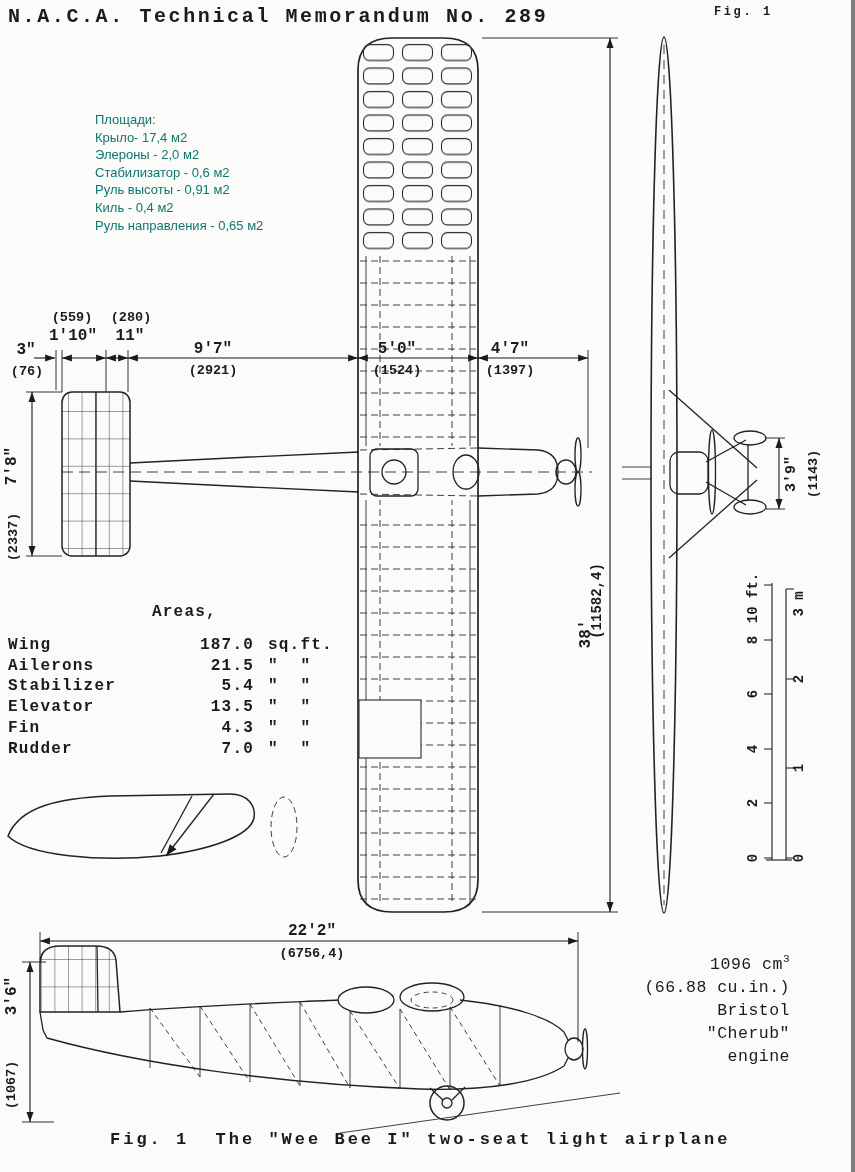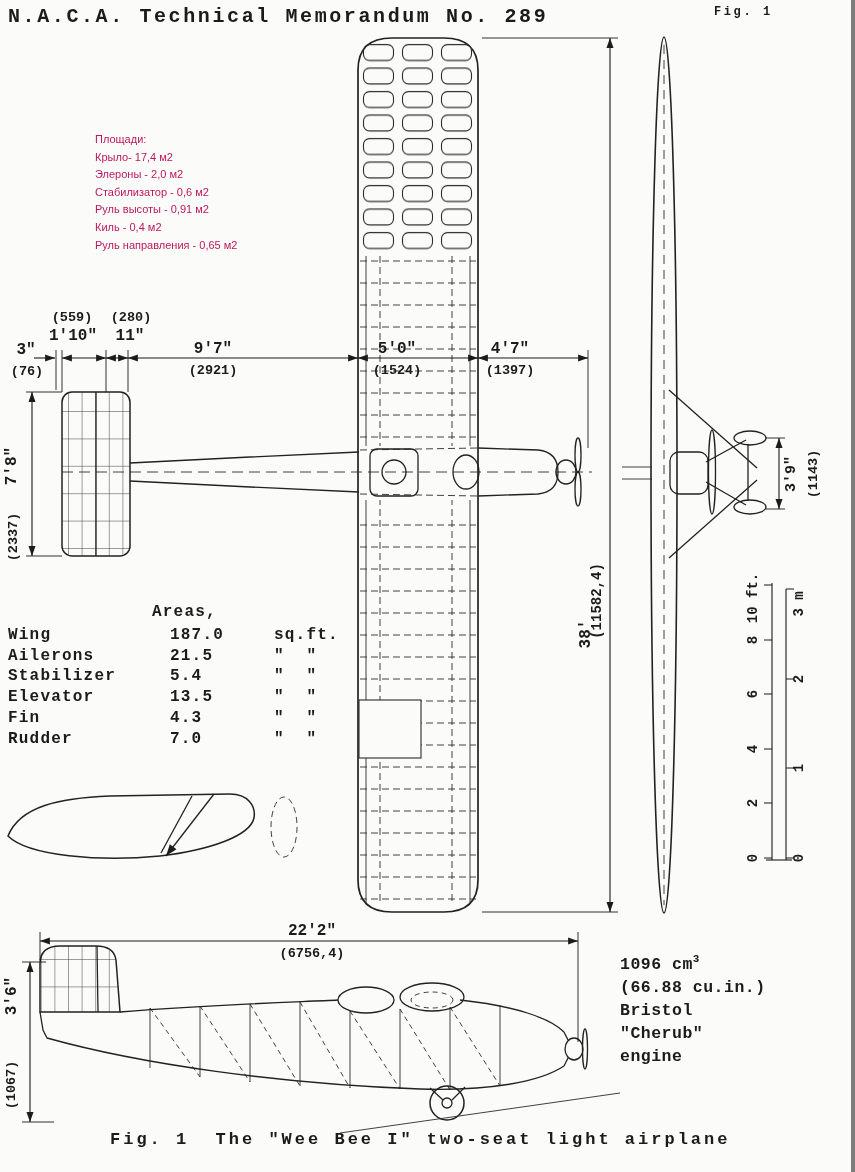--- a/index.html
+++ b/index.html
@@ -7,29 +7,29 @@
   .page {
     position:relative; width:855px; height:1172px;
     background:#fbfbf9; overflow:hidden;
     font-family:"Liberation Mono","DejaVu Sans Mono",monospace;
     color:#1b1b1b;
   }
   .abs { position:absolute; }
   .hdr-left  { left:8px;  top:5px;  font-size:20px; letter-spacing:2.6px; font-weight:700; white-space:pre; }
   .hdr-right { left:714px; top:5px; font-size:12px; letter-spacing:2.6px; font-weight:700; }
   .ru { left:95px; top:111px; font-family:"Liberation Sans","DejaVu Sans",sans-serif;
-        font-size:11px; line-height:17.6px; color:#be185d;margin-top:20px; }
+        font-size:13px; line-height:17.6px; color:#0f766e; }
   .areas { left:8px; top:602px; font-size:16px; font-weight:700; line-height:20.8px; letter-spacing:1.2px; }
-  .areas-title { margin-left:144px; margin-bottom:2px;font-family:Liberation Mono, monospace; }
+  .areas-title { margin-left:144px; margin-bottom:12px;font-family:Liberation Mono, monospace; }
   .arow { display:flex; }
   .al { width:162px; }
-  .av { width:84px; }
-  .au { margin-left:20px; white-space:pre; }
-  .engine { left:620px; top:948px; width:170px; text-align:left;
-            font-size:16.5px; font-weight:700; line-height:23px; letter-spacing:0.5px; }
+  .av { width:84px; text-align:right; }
+  .au { margin-left:14px; white-space:pre; }
+  .engine { left:620px; top:948px; width:170px; text-align:right;
+            font-size:16.5px; font-weight:400; line-height:23px; letter-spacing:0.5px; }
   .engine sup { font-size:11px; }
   .caption { left:110px; top:1130px; font-size:17px; font-weight:700; letter-spacing:3px; white-space:pre; }
   .scan-edge { left:851px; top:0; width:4px; height:1172px; background:#7d7d7d; }
 
   svg text { font-family:"Liberation Mono","DejaVu Sans Mono",monospace; font-weight:700; fill:#1b1b1b; }
   .t16 { font-size:16px; }
   .t15 { font-size:15px; }
   .t14 { font-size:14px; }
   .t13 { font-size:13.5px; }
   .ink  { stroke:#222; fill:none; stroke-width:1.3; }

